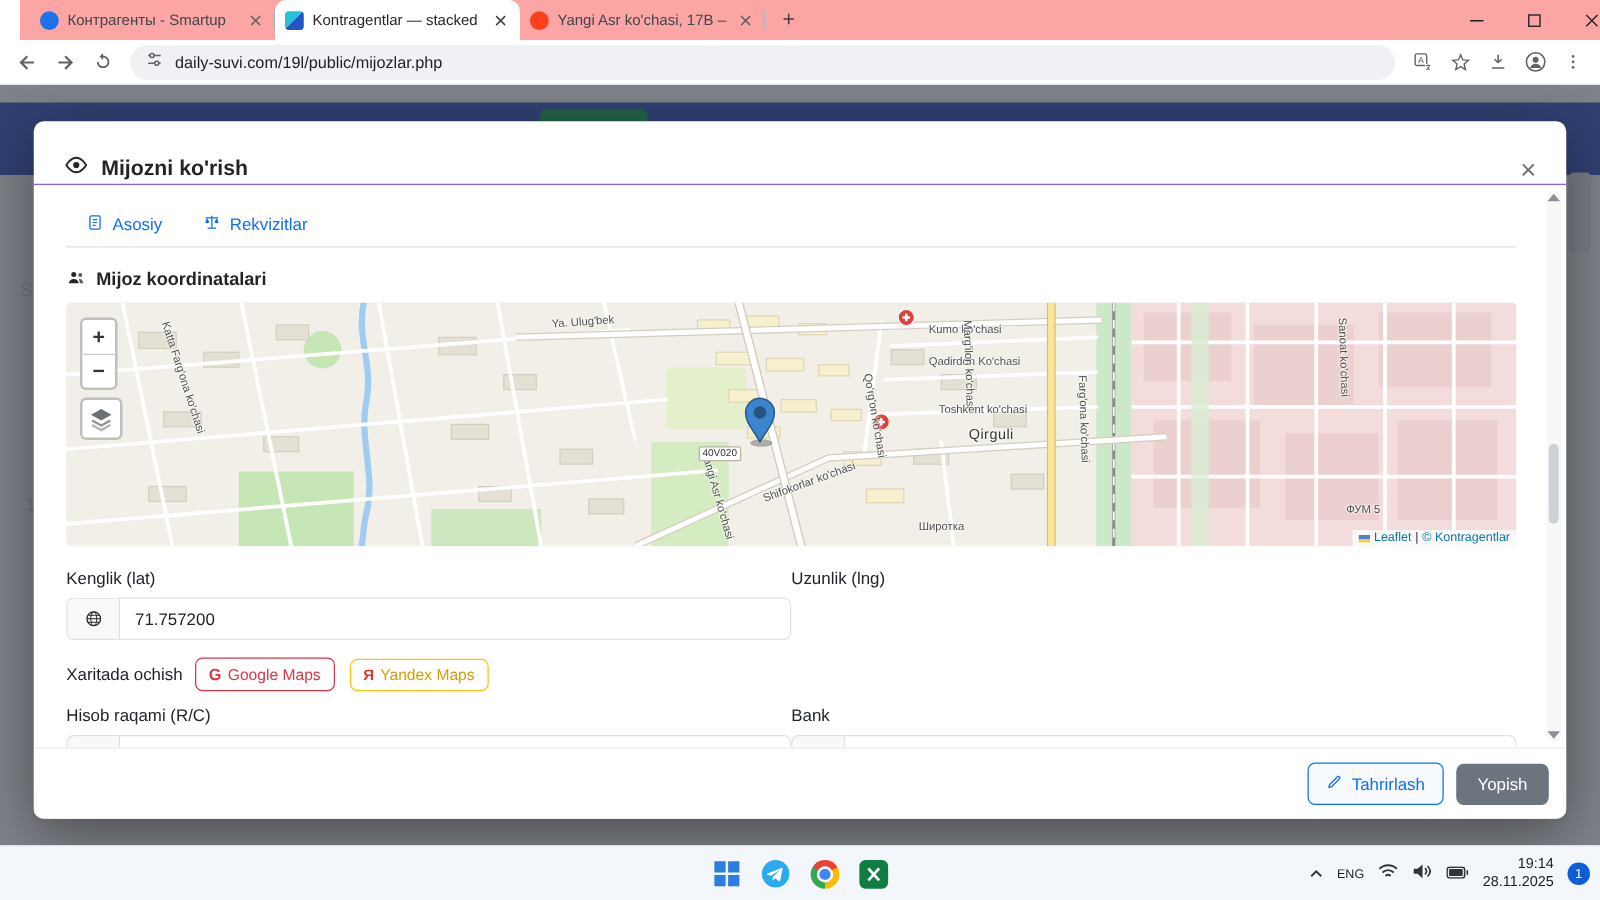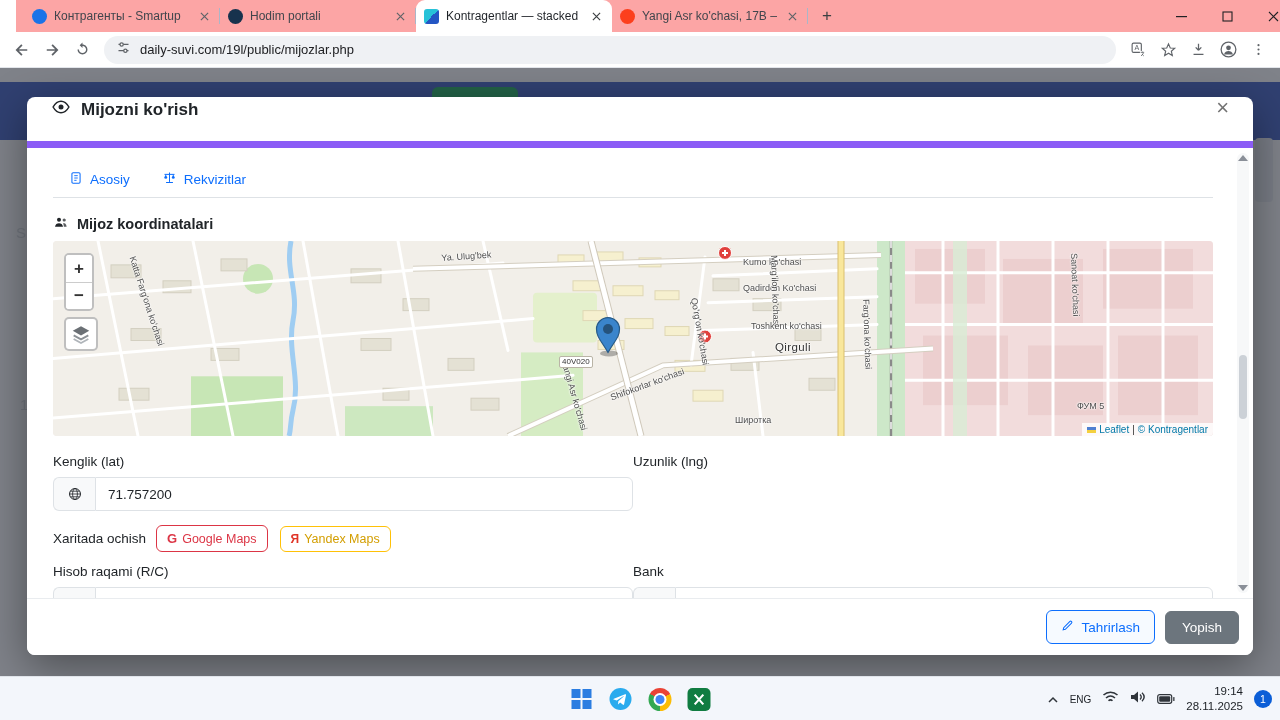--- a/index.html
+++ b/index.html
@@ -32,21 +32,21 @@
   
   .page{position:absolute;top:68px;left:0;width:100%;height:608px;background:#eef0f4;overflow:hidden}
   .page-nav{position:absolute;top:14px;left:0;right:0;height:58px;background:#4a67c2}
   .page-green-btn{position:absolute;left:432px;top:19px;width:86px;height:27px;background:#2fae6b;border-radius:6px}
   .frag{position:absolute;color:#cfd4db;font-size:15px}
   .frag-card{position:absolute;right:7px;top:70px;width:18px;height:64px;background:#dfe4ec;border-radius:4px}
   .overlay{position:absolute;inset:0;background:rgba(24,29,39,.52)}
 
   
   .modal{position:absolute;left:27px;top:29px;width:1226px;height:558px;background:#fff;border-radius:8px;box-shadow:0 12px 44px rgba(0,0,0,.4);overflow:hidden}
-  .m-header{height:51px;display:flex;align-items:flex-start;padding:0 24px;border-bottom:7px solid #8b5cf6}
+  .m-header{height:51px;display:flex;align-items:flex-end;padding:0 24px;border-bottom:1px solid #8b5cf6}
   .m-title{font-size:17px;font-weight:bold;color:#212529;display:flex;align-items:center;gap:10px}
   .m-close{margin-left:auto;font-size:22px;color:#444;opacity:.75;line-height:1;background:none;border:none;cursor:pointer}
   .m-body{position:absolute;top:51px;bottom:57px;left:0;right:0;padding:12px 40px 0 26px;overflow:hidden}
   .m-footer{position:absolute;bottom:0;left:0;right:0;height:57px;border-top:1px solid #e9ecef;display:flex;align-items:center;justify-content:flex-end;gap:10px;padding:0 14px;background:#fff}
 
   .nav-tabs{display:flex;border-bottom:1px solid #dee2e6}
   .nav-tab{display:flex;align-items:center;gap:7px;padding:9px 15px;font-size:13.5px;color:#0d6efd;border:1px solid transparent;border-radius:6px 6px 0 0;margin-bottom:-1px;background:none;cursor:pointer;font-family:inherit}
   .nav-tab.active{color:#495057;background:#fff;border-color:#dee2e6 #dee2e6 #fff}
 
   .sec-title{margin-top:16px;display:flex;align-items:center;gap:8px;font-size:14.5px;font-weight:bold;color:#212529}
@@ -105,29 +105,20 @@
 </head>
 <body>
 
 <div class="stage">
 
   <div class="tabbar">
     <div class="tabs">
       <div class="tab">
         <span class="favicon fav1"></span>
         <span class="title">Контрагенты - Smartup</span>
-        <span class="tab-close">
-            <svg width="9" height="9" viewBox="0 0 10 10">
-              <path d="M1 1l8 8M9 1l-8 8" stroke="#5f6368" stroke-width="1.3"></path>
-            </svg>
-          </span>
-      </div>
-      <div class="tab">
-        <span class="favicon fav2"></span>
-        <span class="title">Hodim portali</span>
         <span class="tab-close">
             <svg width="9" height="9" viewBox="0 0 10 10">
               <path d="M1 1l8 8M9 1l-8 8" stroke="#5f6368" stroke-width="1.3"></path>
             </svg>
           </span>
       </div>
       <div class="tab active">
         <span class="favicon fav3"></span>
         <span class="title">Kontragentlar — stacked modal</span>
         <span class="tab-close">

